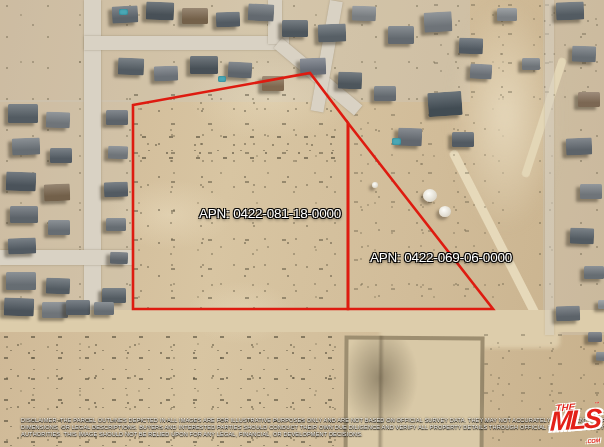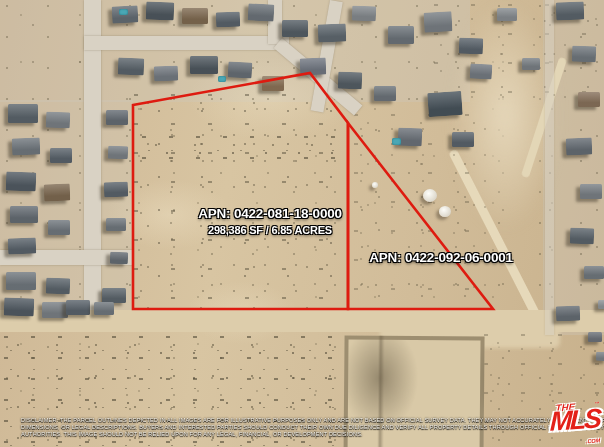--- a/index.html
+++ b/index.html
@@ -39,21 +39,21 @@
   .pool{position:absolute;background:#4aa7b5;border-radius:2px;box-shadow:inset 0 0 2px #1e6e7c;}
   .tent{position:absolute;background:radial-gradient(circle at 40% 35%,#fdfdf9,#cfc8b8);
         border-radius:50%;box-shadow:-3px 3px 3px rgba(60,50,34,.4);}
   .pad{left:344px;top:336px;width:132px;height:120px;
        background:
         radial-gradient(55px 75px at 24% 32%, rgba(96,85,64,.55), transparent 70%),
         linear-gradient(90deg, transparent 30px, rgba(92,80,60,.45) 32px, transparent 36px),
         #d9c9a7;
        border:4px solid rgba(108,93,68,.55);transform:rotate(.5deg);}
   svg.outline{left:0;top:0;}
-  .parcel-label{position:absolute;width:230px;text-align:center;color:#fff;font-weight:700;
+  .parcel-label{position:absolute;width:230px;text-align:center;color:#fff;font-weight:400;
       text-shadow:-1px -1px 0 #000,1px -1px 0 #000,-1px 1px 0 #000,1px 1px 0 #000,0 2px 3px rgba(0,0,0,.65);
       letter-spacing:-.2px;line-height:1.2;}
   .parcel-label .apn{font-size:13.5px;}
   .parcel-label .size{font-size:11px;margin-top:2px;}
   .disclaimer{position:absolute;left:21px;top:417px;width:575px;color:#f7f4ec;
       font-size:5.6px;line-height:7px;letter-spacing:.15px;white-space:nowrap;
       text-shadow:0 0 2px #000,0 1px 1px #000;}
   .mls-logo{position:absolute;right:3px;bottom:2px;width:52px;height:44px;
       transform:rotate(-4deg) skewX(-6deg);text-align:left;}
   .mls-the{position:absolute;left:6px;top:0;color:#e32119;font-weight:800;font-size:9.5px;
@@ -170,24 +170,23 @@
   <div class="tent" style="left:439px;top:206px;width:12px;height:11px"></div>
   <div class="tent" style="left:372px;top:182px;width:6px;height:6px"></div>
 
   <svg class="layer outline" width="604" height="447" viewBox="0 0 604 447">
     <polygon points="133,105 310,73 348,123 348,309 133,309" fill="none" stroke="#de1b10" stroke-width="2.6"></polygon>
     <polygon points="348,123 493,309 348,309" fill="none" stroke="#de1b10" stroke-width="2.6"></polygon>
   </svg>
 
   <div class="parcel-label" style="left:155px;top:206px">
     <div class="apn">APN: 0422-081-18-0000</div>
-    <div class="size">298,386 SF / 6.85 ACRES</div>
   </div>
   <div class="parcel-label" style="left:326px;top:250px">
-    <div class="apn">APN: 0422-092-06-0001</div>
+    <div class="apn">APN: 0422-069-06-0000</div>
   </div>
 
   <div class="disclaimer">
     <div>DISCLAIMER: THE PARCEL OUTLINES DEPICTED IN ALL IMAGES ARE FOR ILLUSTRATIVE PURPOSES ONLY AND ARE NOT BASED ON OFFICIAL SURVEY DATA. THEY MAY NOT ACCURATELY REPRESENT PROPERTY B</div>
     <div>DIMENSIONS, OR LEGAL DESCRIPTIONS. BUYERS AND INTERESTED PARTIES SHOULD CONDUCT THEIR OWN DUE DILIGENCE AND VERIFY ALL PROPERTY DETAILS THROUGH OFFICIAL RECORDS, SURVEYS, AND A</div>
     <div>AUTHORITIES. THIS IMAGE SHOULD NOT BE RELIED UPON FOR ANY LEGAL, FINANCIAL, OR DEVELOPMENT DECISIONS.</div>
   </div>
 
   <div class="mls-logo">
     <span class="mls-the">THE</span>

